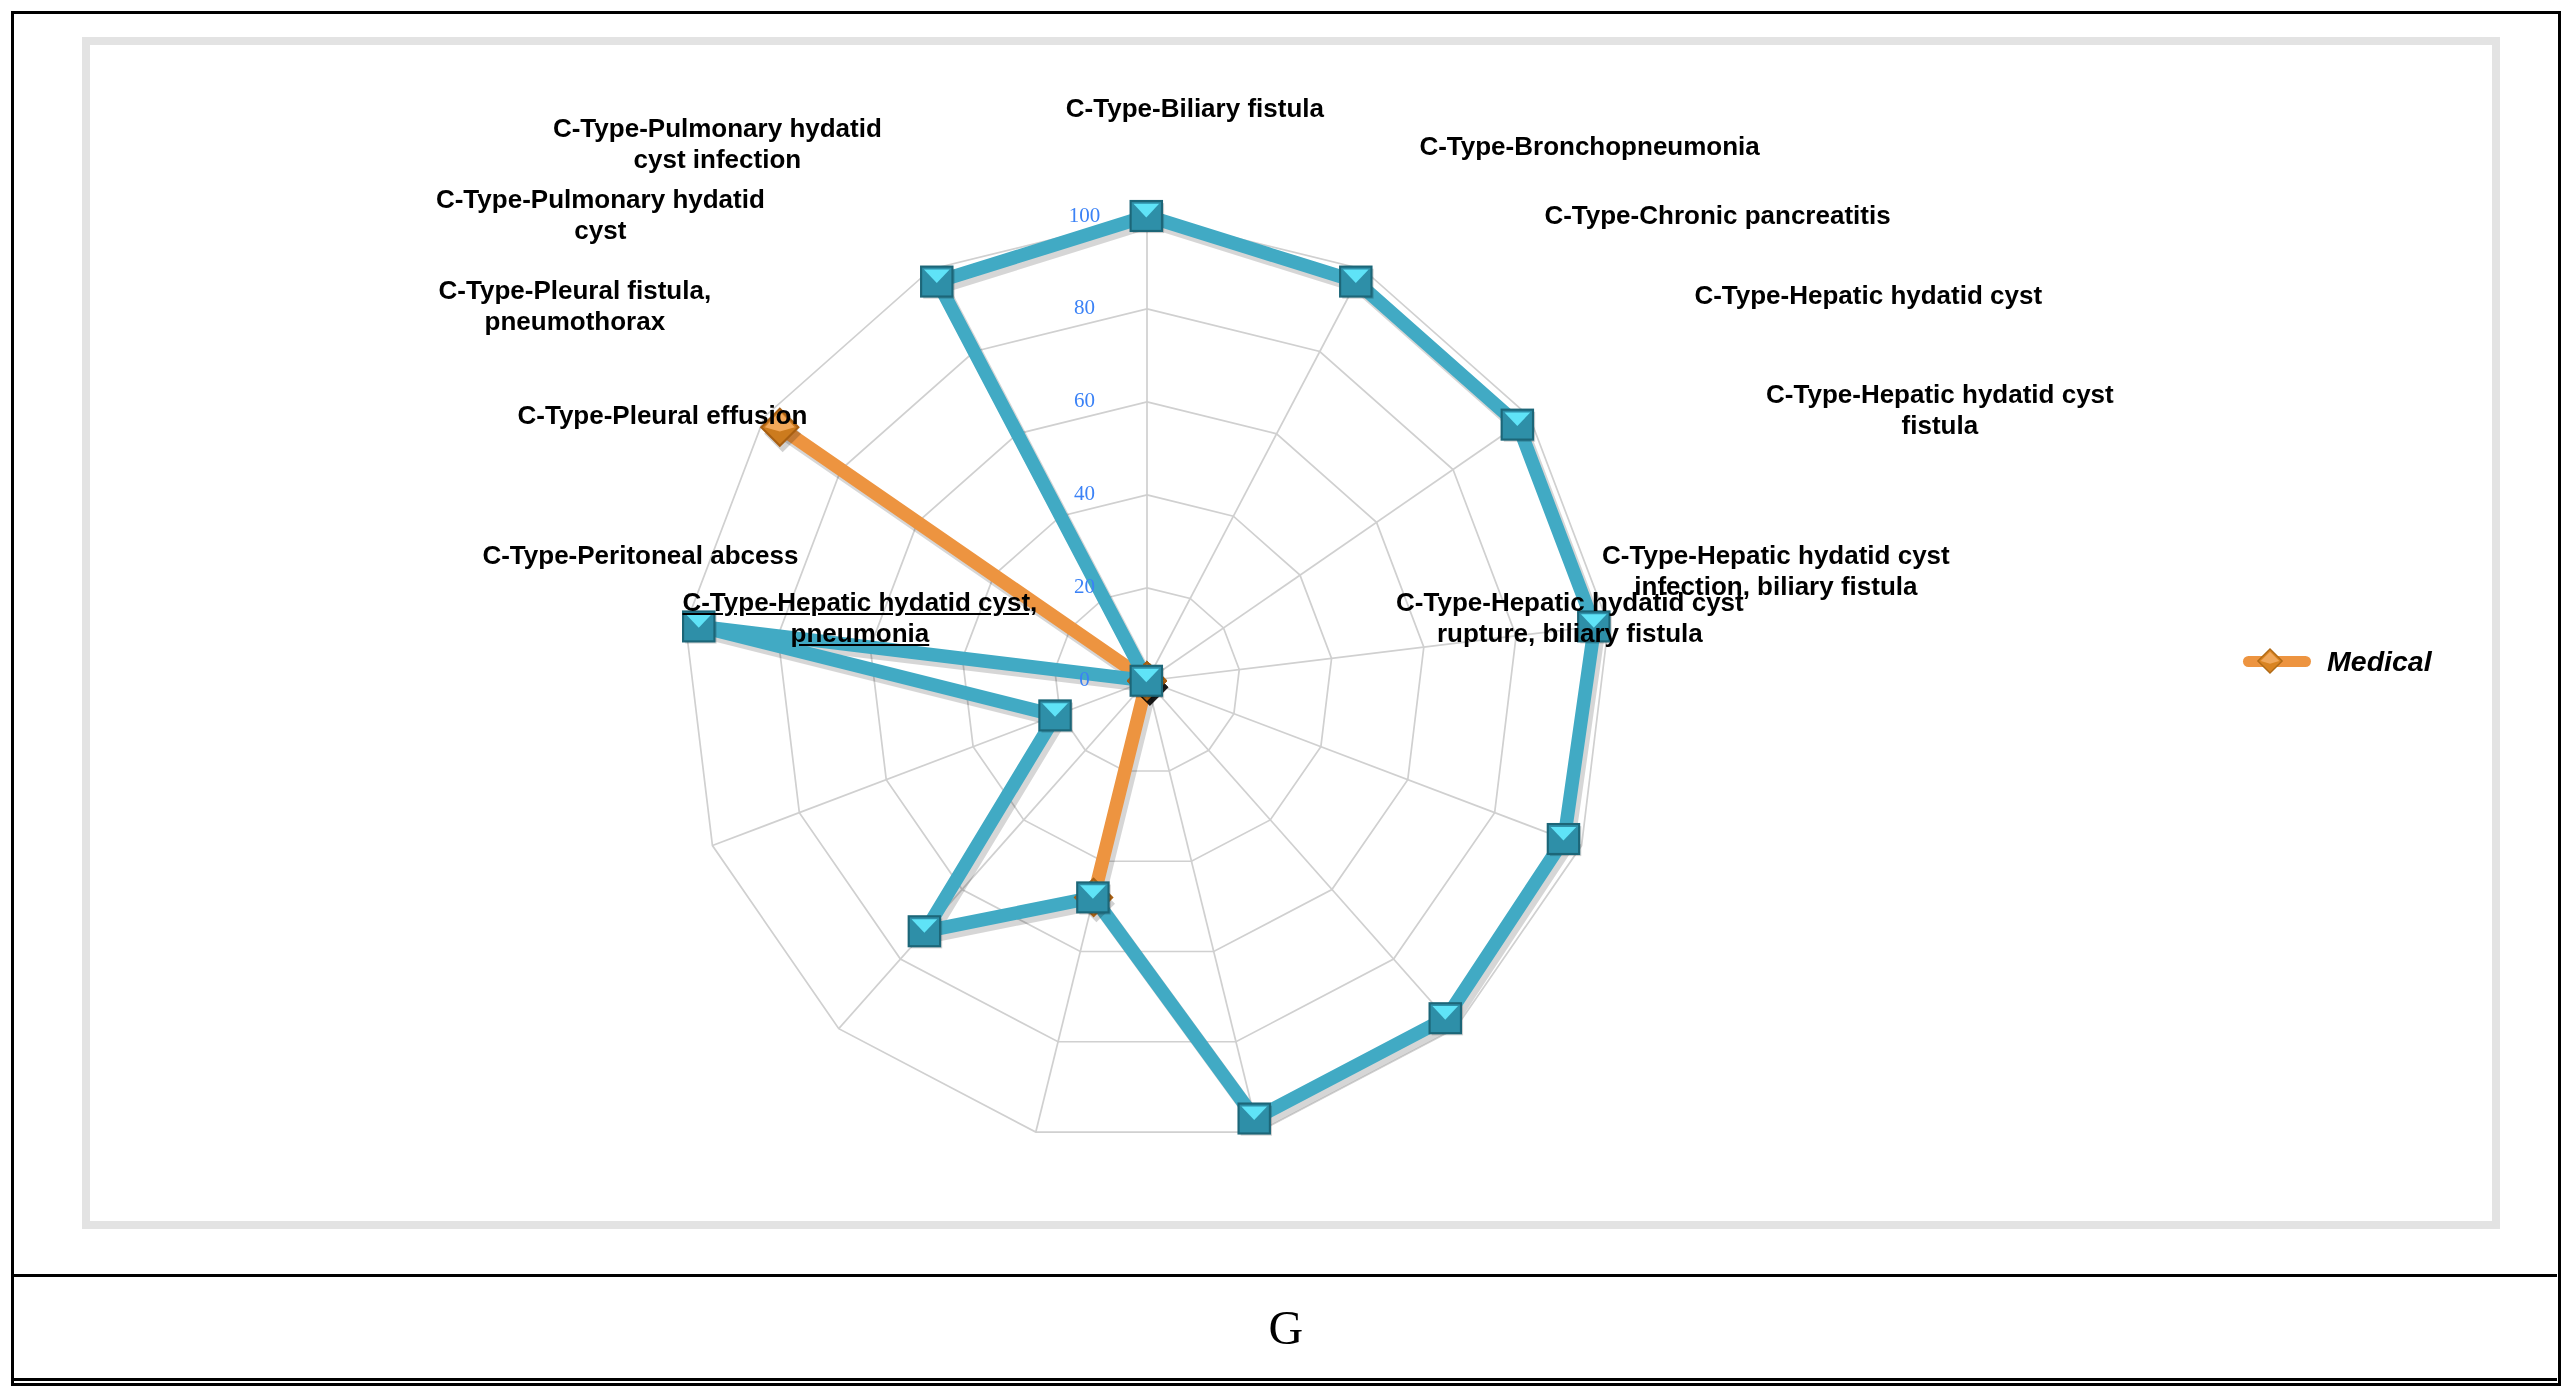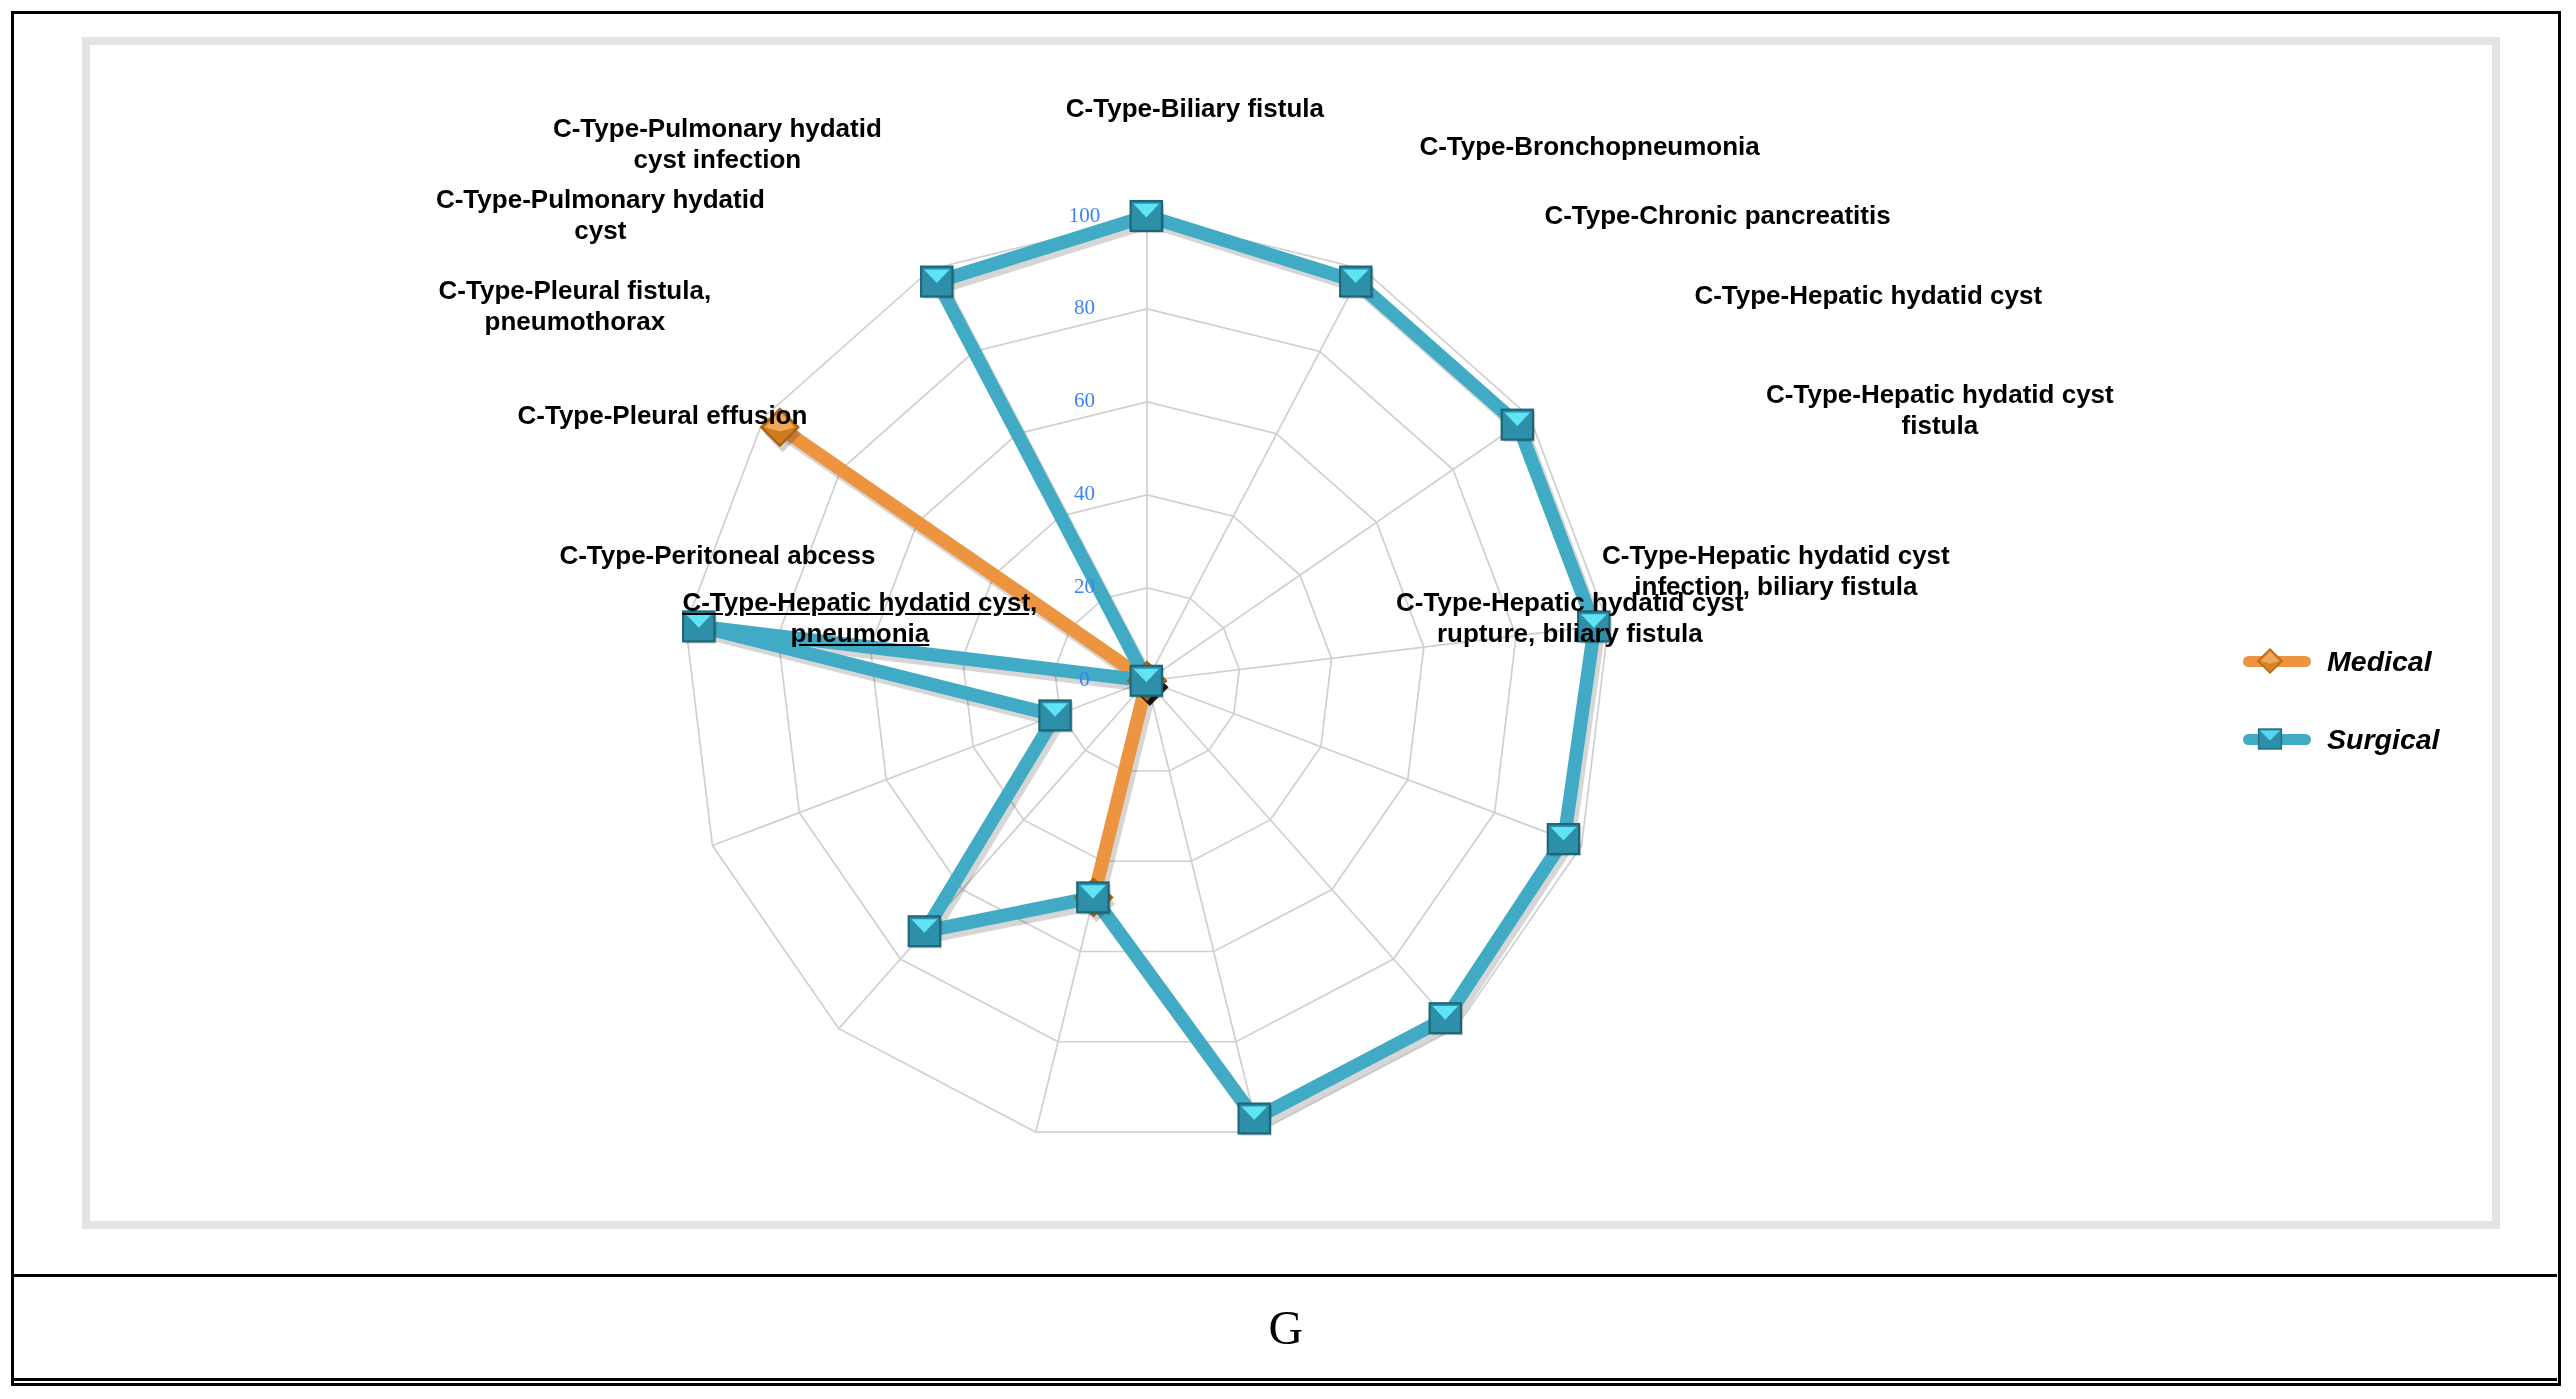--- a/index.html
+++ b/index.html
@@ -273,49 +273,40 @@
         <div class="axis-label" style="left: 1454px; top: 155px; width: 499px; text-align: left;">C-Type-Chronic pancreatitis</div>
         <div class="axis-label" style="left: 1604px; top: 235px; width: 513px; text-align: left;">C-Type-Hepatic hydatid cyst</div>
         <div class="axis-label" style="left: 1600px; top: 334px; width: 499px; text-align: center;">C-Type-Hepatic hydatid cyst
 fistula</div>
         <div class="axis-label" style="left: 1429px; top: 495px; width: 513px; text-align: center;">C-Type-Hepatic hydatid cyst
 infection, biliary fistula</div>
         <div class="axis-label" style="left: 1230px; top: 542px; width: 499px; text-align: center;">C-Type-Hepatic hydatid cyst
 rupture, biliary fistula</div>
         <div class="axis-label" style="left: 520px; top: 542px; width: 499px; text-align: center; text-decoration: underline;">C-Type-Hepatic hydatid cyst,
 pneumonia</div>
-        <div class="axis-label" style="left: 343px; top: 495px; width: 442px; text-align: right;">C-Type-Peritoneal abcess</div>
+        <div class="axis-label" style="left: 329px; top: 495px; width: 442px; text-align: center;">C-Type-Peritoneal abcess</div>
         <div class="axis-label" style="left: 275px; top: 355px; width: 442px; text-align: right;">C-Type-Pleural effusion</div>
         <div class="axis-label" style="left: 235px; top: 230px; width: 499px; text-align: center;">C-Type-Pleural fistula,
 pneumothorax</div>
         <div class="axis-label" style="left: 264px; top: 139px; width: 492px; text-align: center;">C-Type-Pulmonary hydatid
 cyst</div>
         <div class="axis-label" style="left: 399px; top: 68px; width: 456px; text-align: center;">C-Type-Pulmonary hydatid
 cyst infection</div>
       </div>
 
     <div id="legend">
       <div class="legend-row">
         <span class="legend-swatch" style="background:#ED9440">
           <svg class="legend-marker" width="28.5" height="28.5" viewBox="0 0 40 40">
             <polygon points="20,3 37,20 20,37 3,20" fill="#D98422" stroke="#B06A16" stroke-width="2"></polygon>
             <polygon points="20,7 33,20 20,24 7,20" fill="#F0A85C"></polygon>
           </svg>
         </span>
         <span class="legend-text">Medical</span>
       </div>
-      <div class="legend-row">
-        <span class="legend-swatch" style="background:#41AAC4">
-          <svg class="legend-marker" width="28.5" height="28.5" viewBox="0 0 40 40">
-            <rect x="4" y="6" width="32" height="28" fill="#2E8FA8" stroke="#1F6E82" stroke-width="2"></rect>
-            <polygon points="6,8 34,8 20,22" fill="#55D8F0"></polygon>
-          </svg>
-        </span>
-        <span class="legend-text">Surgical</span>
-      </div>
     </div>
 
   </div>
 
   <div id="caption-cell">G</div>
 
 </div>
 
 
 </body></html>

